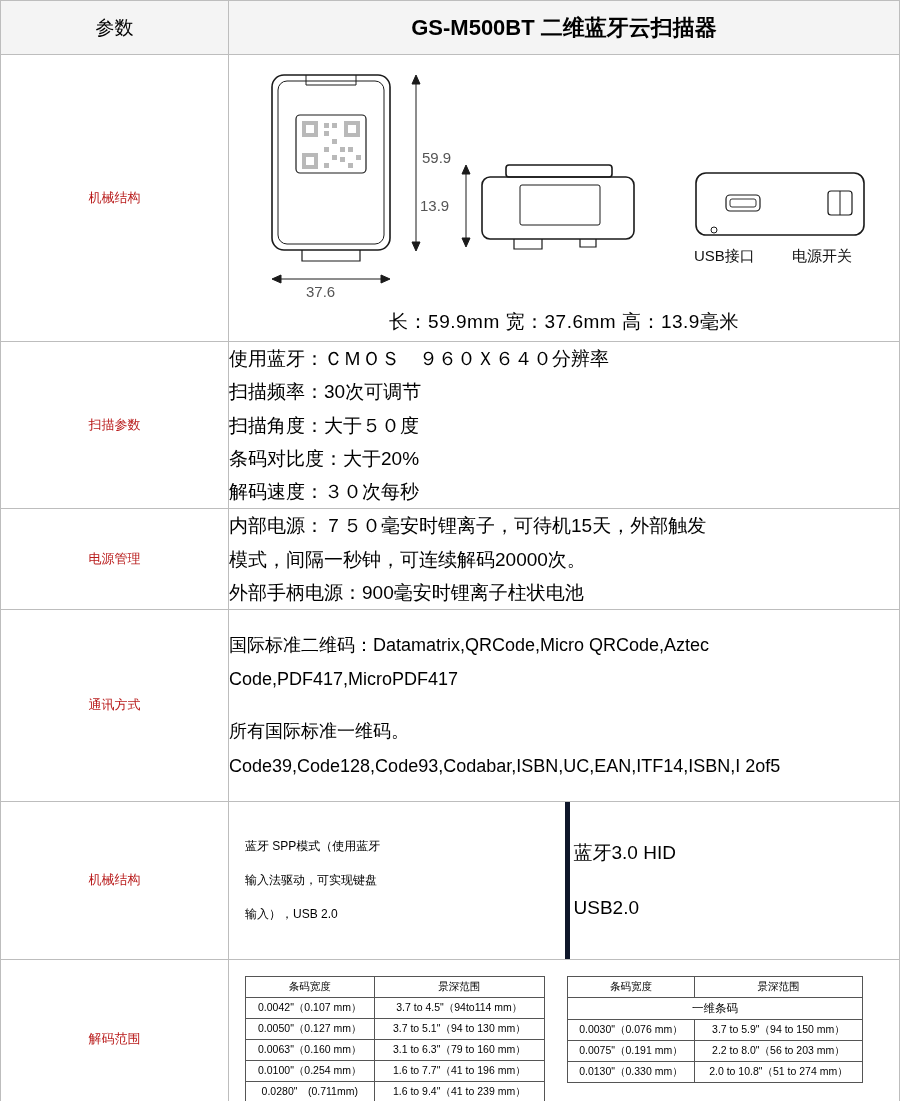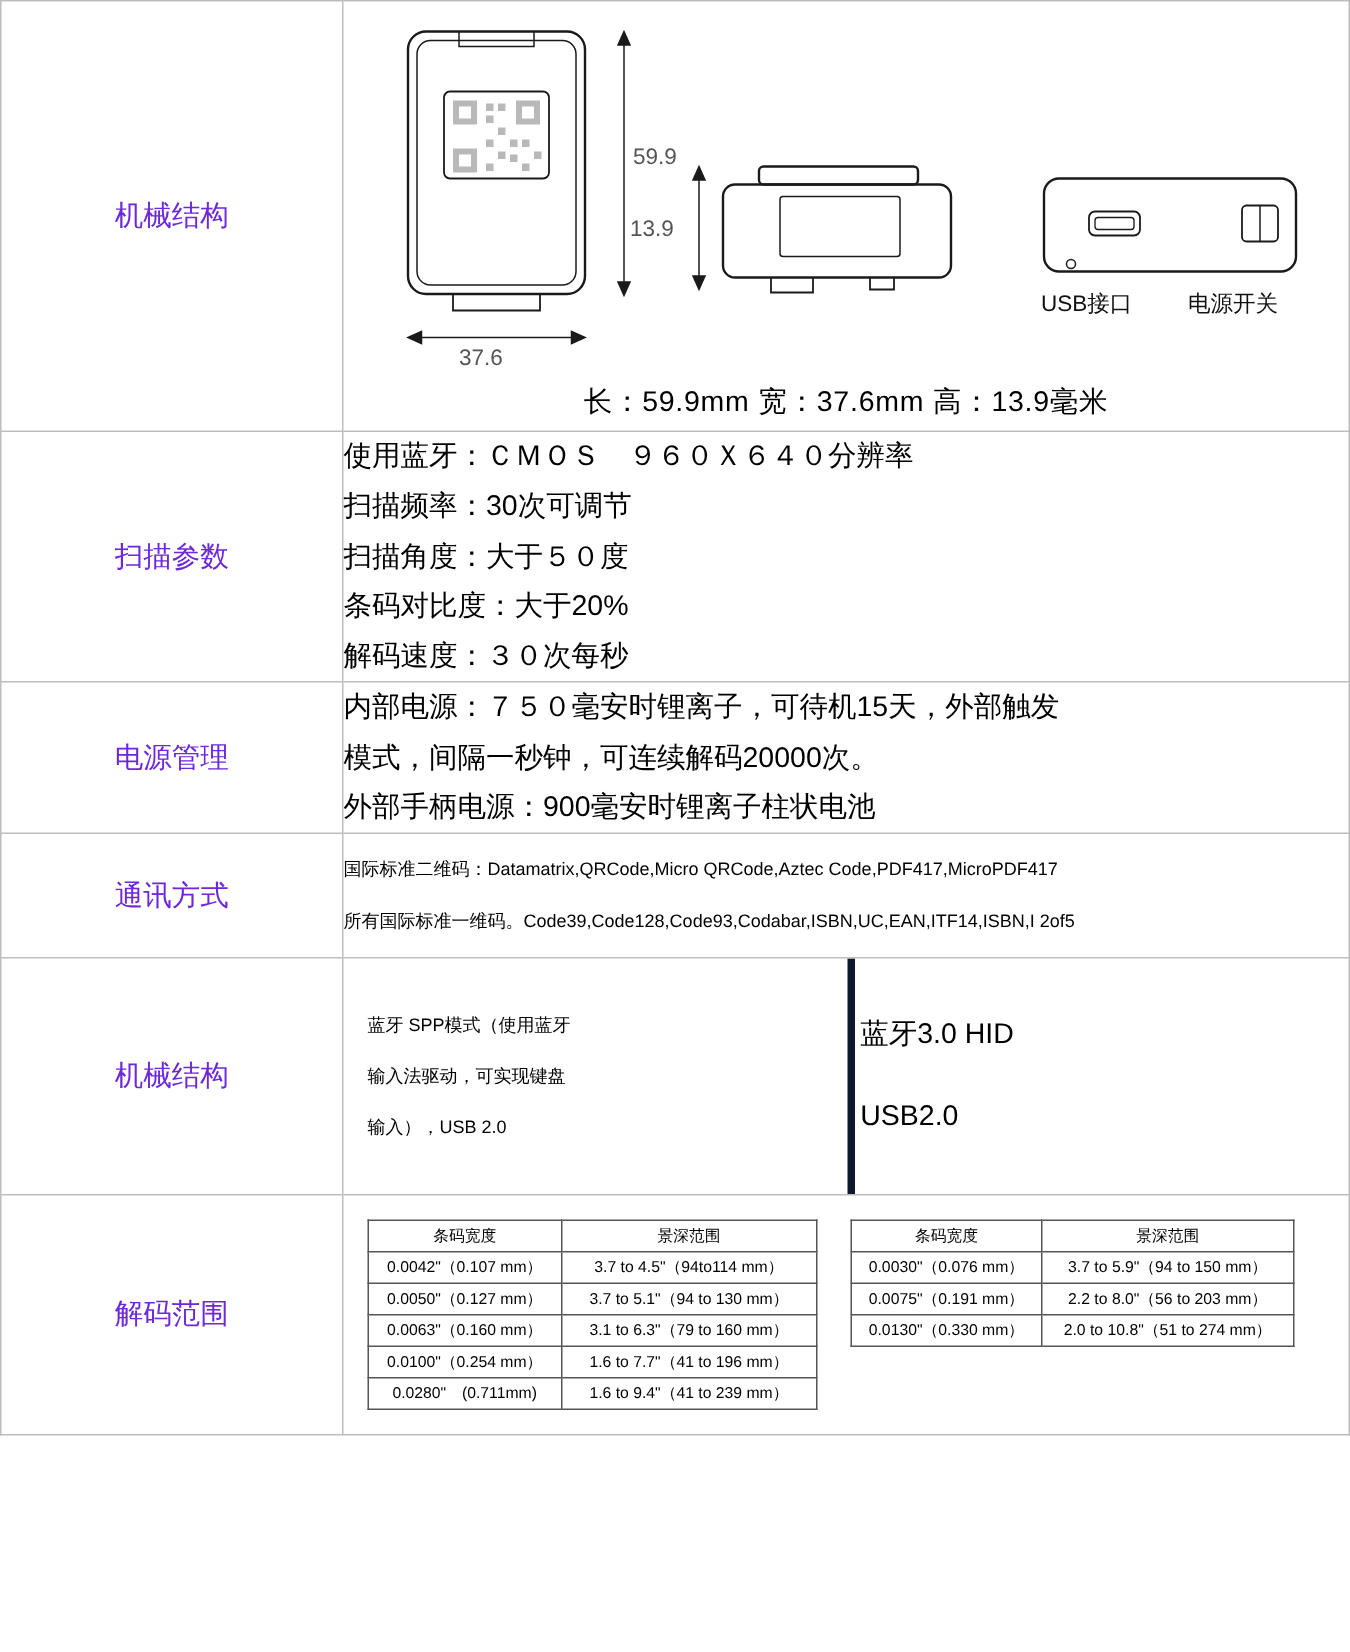--- a/index.html
+++ b/index.html
@@ -20,22 +20,22 @@
   }
   table.spec > tbody > tr > td,
   table.spec > tbody > tr > th {
     border: 1px solid #bdbdbd;
     vertical-align: middle;
     padding: 0;
   }
   .col-label { width: 228px; }
   .label-cell {
     text-align: center;
-    font-size: 19px;
-    color: #6d28d9;
+    font-size: 13px;
+    color: #b91c1c;
     padding: 10px 6px;
   }
   .head-row td {
     background: #f4f4f4;
     height: 54px;
   }
   .head-label {
     text-align: center;
     font-size: 19px;
   }
@@ -62,21 +62,21 @@
   .mech-caption {
     text-align: center;
     font-size: 19px;
     margin-top: 4px;
     letter-spacing: 0.5px;
   }
 
   
   .decode-cell {
     padding: 14px 18px;
-    font-size: 12px;
+    font-size: 18px;
     line-height: 1.9;
   }
 
   
   .comm-table {
     width: 100%;
     border-collapse: collapse;
     table-layout: fixed;
   }
   .comm-left {
@@ -122,20 +122,24 @@
 </head>
 <body>
 
 <table class="spec">
   <colgroup>
       <col class="col-label">
       <col>
     </colgroup>
   <tbody>
 
+  <tr class="head-row">
+    <td class="head-label">参数</td>
+    <td class="head-title">GS-M500BT 二维蓝牙云扫描器</td>
+  </tr>
 
   <tr>
     <td class="label-cell">机械结构</td>
     <td>
       <div class="mech-wrap">
         <svg class="mech-draw" width="640" height="240" viewBox="0 0 640 240">
 
           <g stroke="#1a1a1a" fill="none" stroke-width="1.6">
             <rect x="28" y="10" width="118" height="175" rx="12"></rect>
             <rect x="34" y="16" width="106" height="163" rx="9" stroke-width="1"></rect>
@@ -306,20 +310,23 @@
           <colgroup>
                 <col class="c1">
                 <col>
               </colgroup>
           <tbody>
             <tr>
               <td class="hdr">条码宽度</td>
               <td class="hdr">景深范围</td>
             </tr>
             <tr>
+              <td class="sub" colspan="2">一维条码</td>
+            </tr>
+            <tr>
               <td>0.0030"（0.076 mm）</td>
               <td>3.7 to 5.9"（94 to 150 mm）</td>
             </tr>
             <tr>
               <td>0.0075"（0.191 mm）</td>
               <td>2.2 to 8.0"（56 to 203 mm）</td>
             </tr>
             <tr>
               <td>0.0130"（0.330 mm）</td>
               <td>2.0 to 10.8"（51 to 274 mm）</td>

